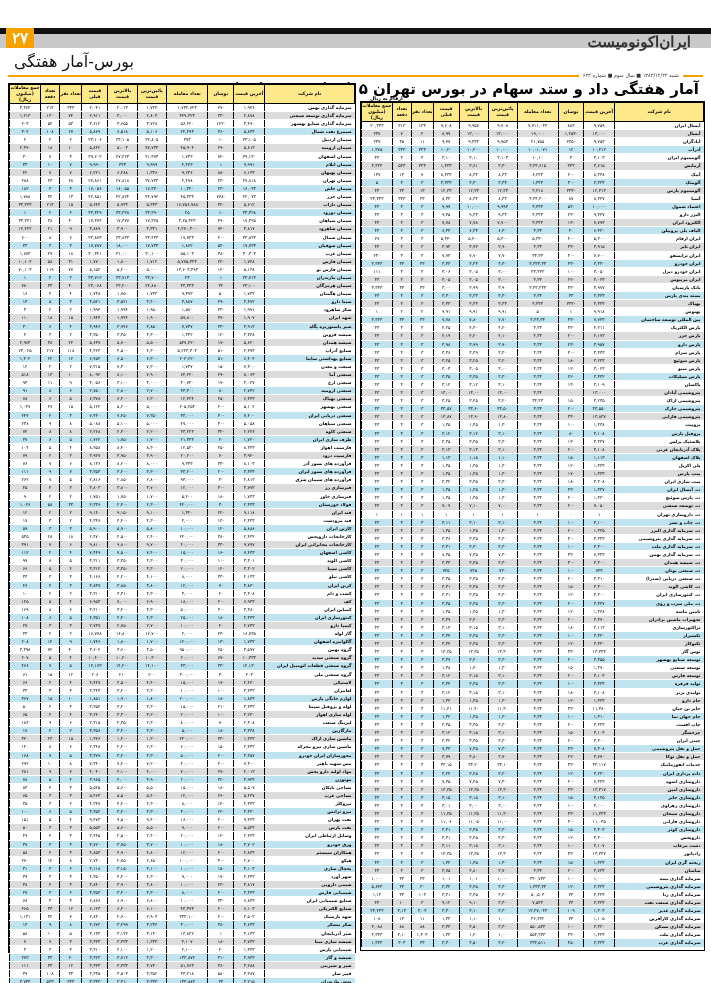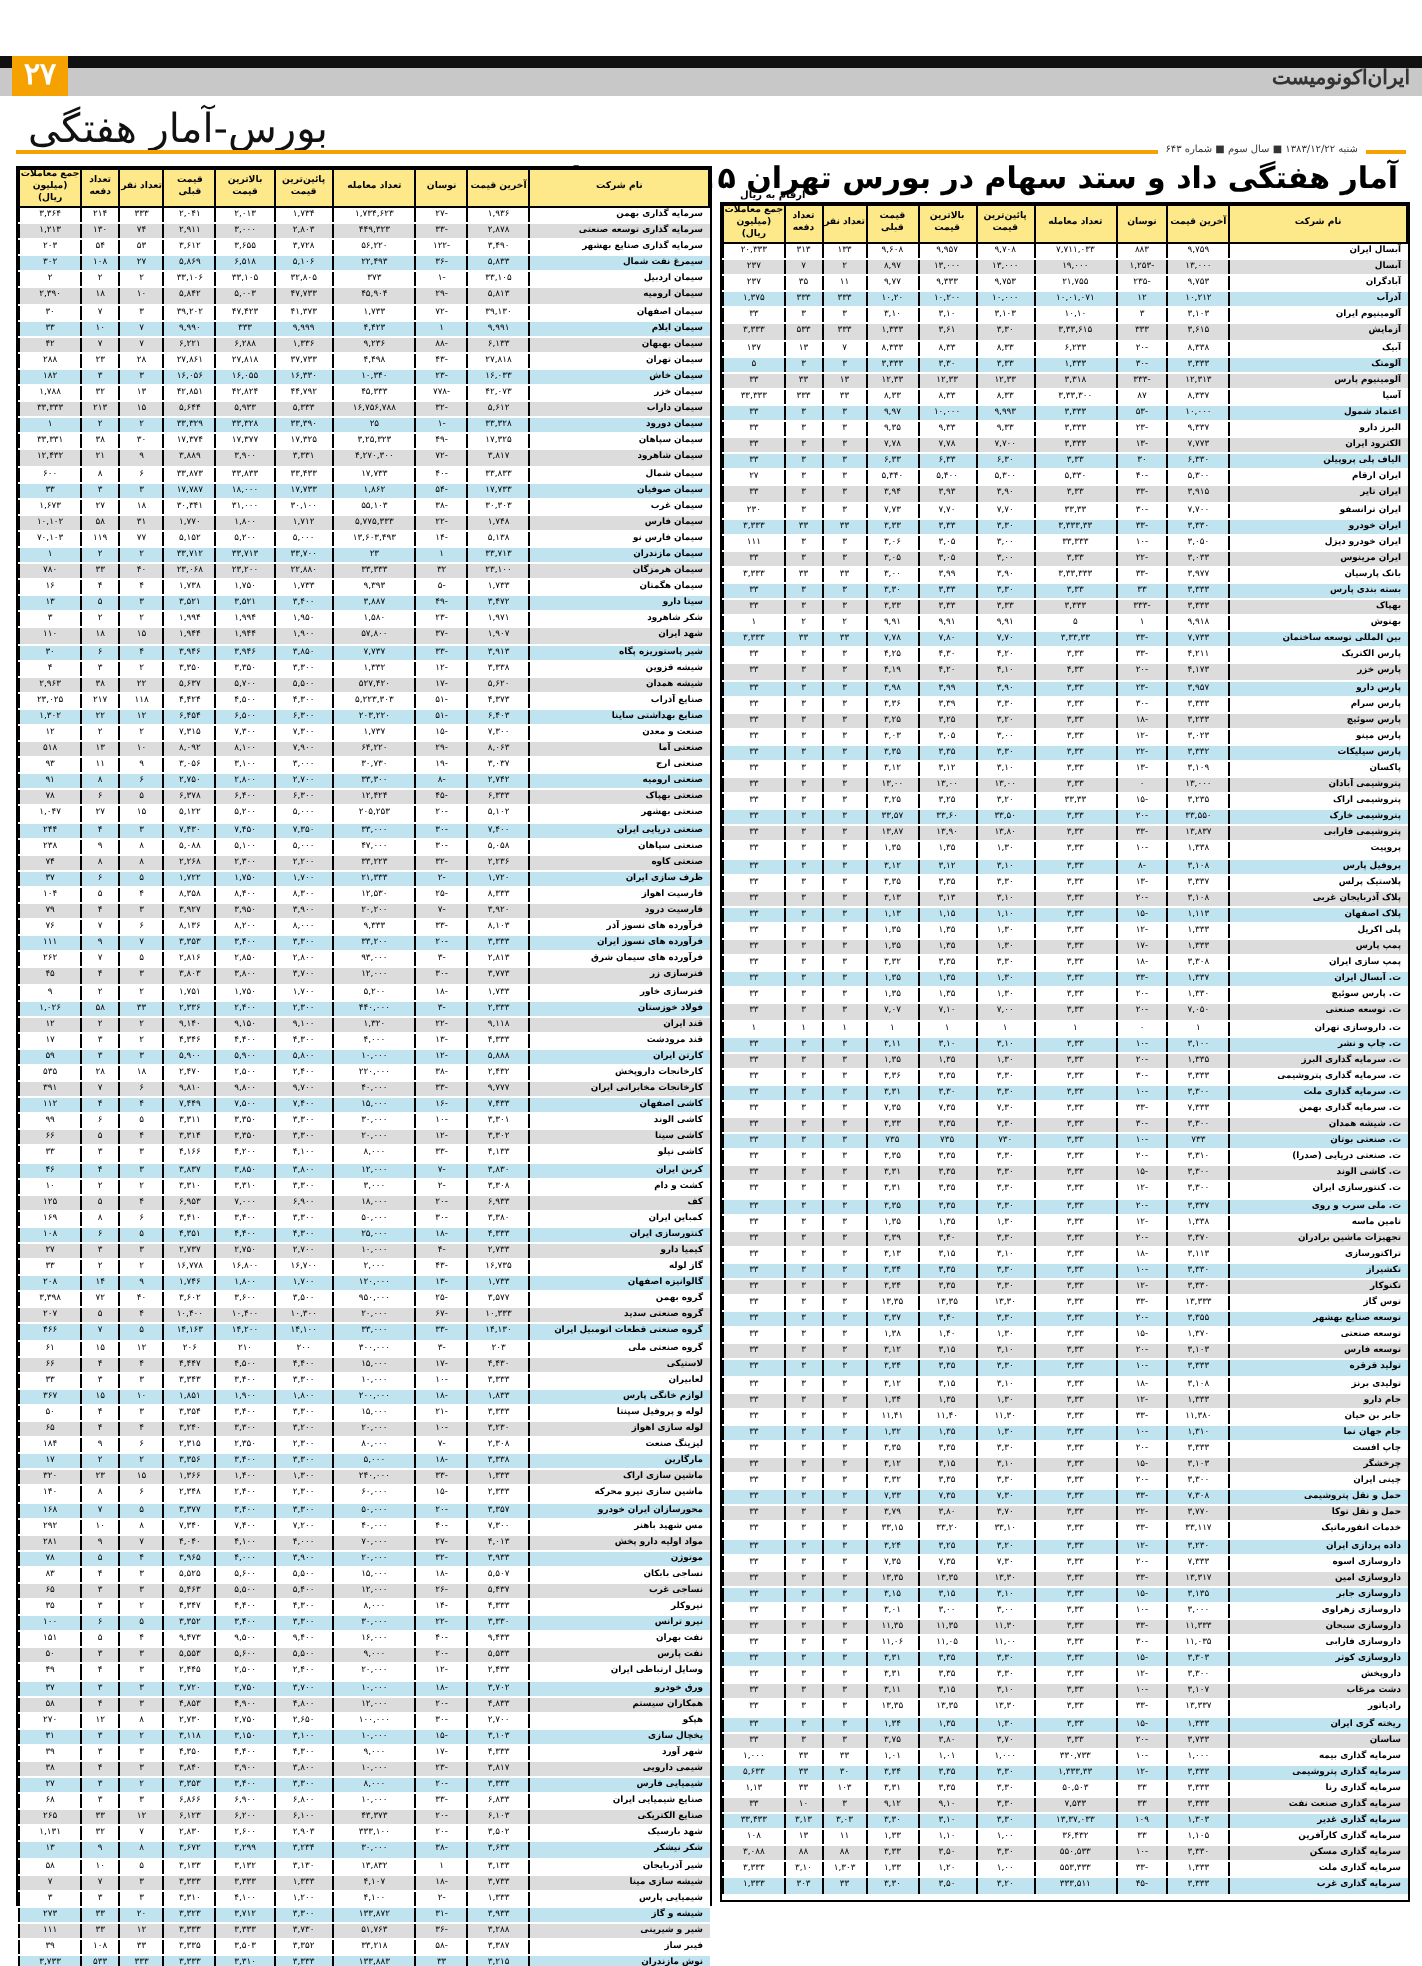--- a/index.html
+++ b/index.html
@@ -1,21 +1,21 @@
 <!DOCTYPE html>
 <html><head>
 <meta charset="utf-8">
 <style>
   html,body{margin:0;padding:0;background:#fff;}
   body{width:711px;height:983px;position:relative;overflow:hidden;font-family:"DejaVu Sans",sans-serif;color:#000;}
   .topbar{position:absolute;left:0;top:28px;width:711px;height:6px;background:#111;}
   .greybar{position:absolute;left:0;top:34px;width:711px;height:14px;background:#c8c8c8;}
   .pagenum{position:absolute;left:6px;top:28px;width:28px;height:20px;background:#f5a100;color:#fff;font-weight:bold;font-size:15px;line-height:20px;text-align:center;font-family:"Liberation Sans",sans-serif;}
-  .masthead{position:absolute;right:6px;top:33px;font-size:10px;font-weight:bold;color:#333;direction:rtl;font-family:"DejaVu Serif",serif;}
-  .section-title{position:absolute;left:14px;top:52px;font-size:20px;font-weight:normal;direction:rtl;font-family:"DejaVu Sans",sans-serif;color:#111;}
+  .masthead{position:absolute;right:20px;top:33px;font-size:15px;font-weight:bold;color:#333;direction:rtl;font-family:"DejaVu Serif",serif;}
+  .section-title{position:absolute;left:14px;top:52px;font-size:16px;font-weight:normal;direction:rtl;font-family:"DejaVu Sans",sans-serif;color:#111;}
   .orange-rule{position:absolute;top:75px;height:2px;background:#f5a100;}
   .dateline{position:absolute;top:72px;right:28px;font-size:5px;color:#333;background:#fff;padding:0 4px;direction:rtl;}
   .main-title{position:absolute;right:12px;top:80px;font-size:15px;font-weight:bold;direction:rtl;font-family:"DejaVu Sans",sans-serif;letter-spacing:-0.3px;}
   .unit-note{position:absolute;left:370px;top:95px;font-size:5px;font-weight:bold;direction:rtl;}
   .tbl{position:absolute;border:1.5px solid #000;box-sizing:border-box;background:#fff;}
   .tbl table{border-collapse:collapse;width:100%;table-layout:fixed;direction:rtl;}
   .tbl th{background:#fde98a;border:1px solid #000;font-size:4.6px;font-weight:bold;height:17px;padding:0;text-align:center;line-height:6px;}
   .tbl td{border-left:1px solid #000;font-size:4.4px;height:7.1px;padding:0 1px;text-align:center;line-height:7.1px;white-space:nowrap;overflow:hidden;}
   .tbl td.name{text-align:right;font-weight:bold;padding-right:3px;}
   .tbl tr.c0 td{background:#ffffff;}

